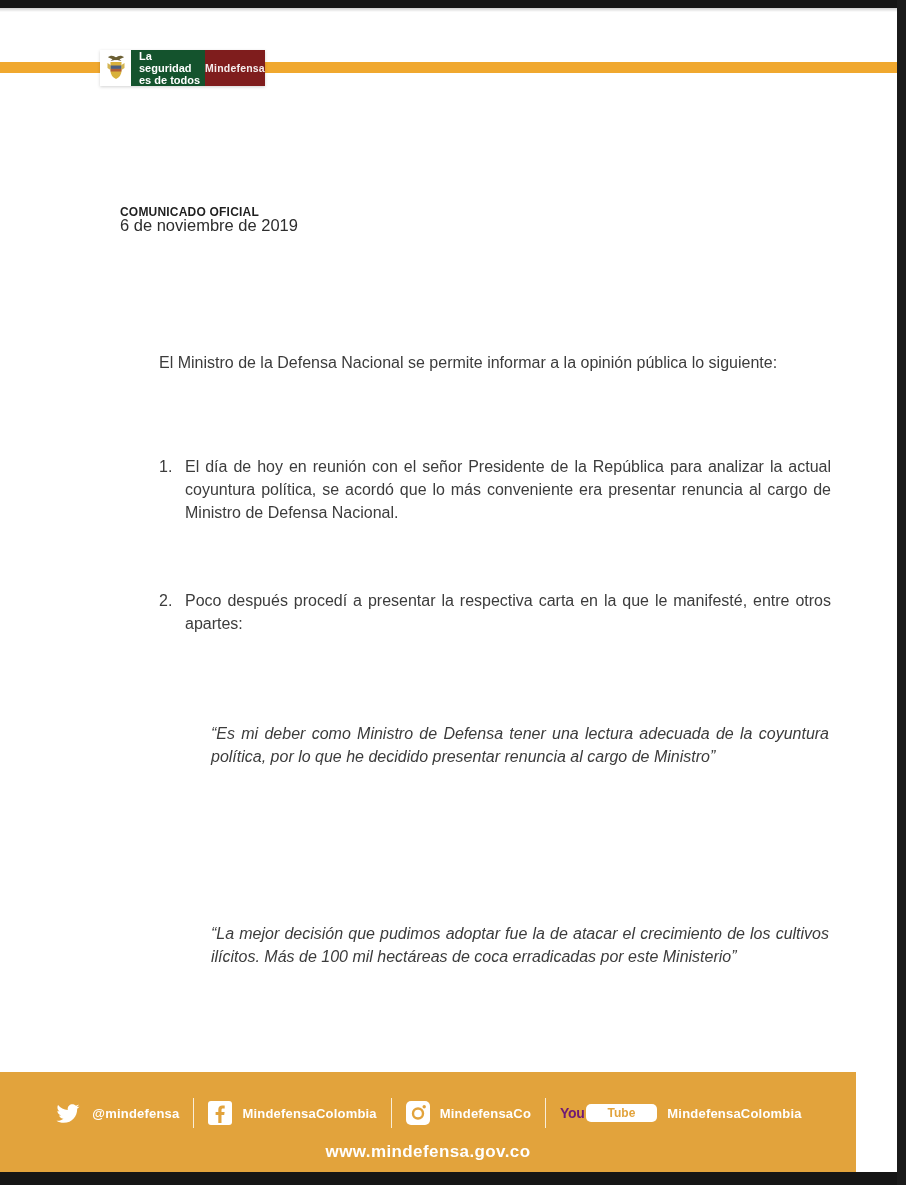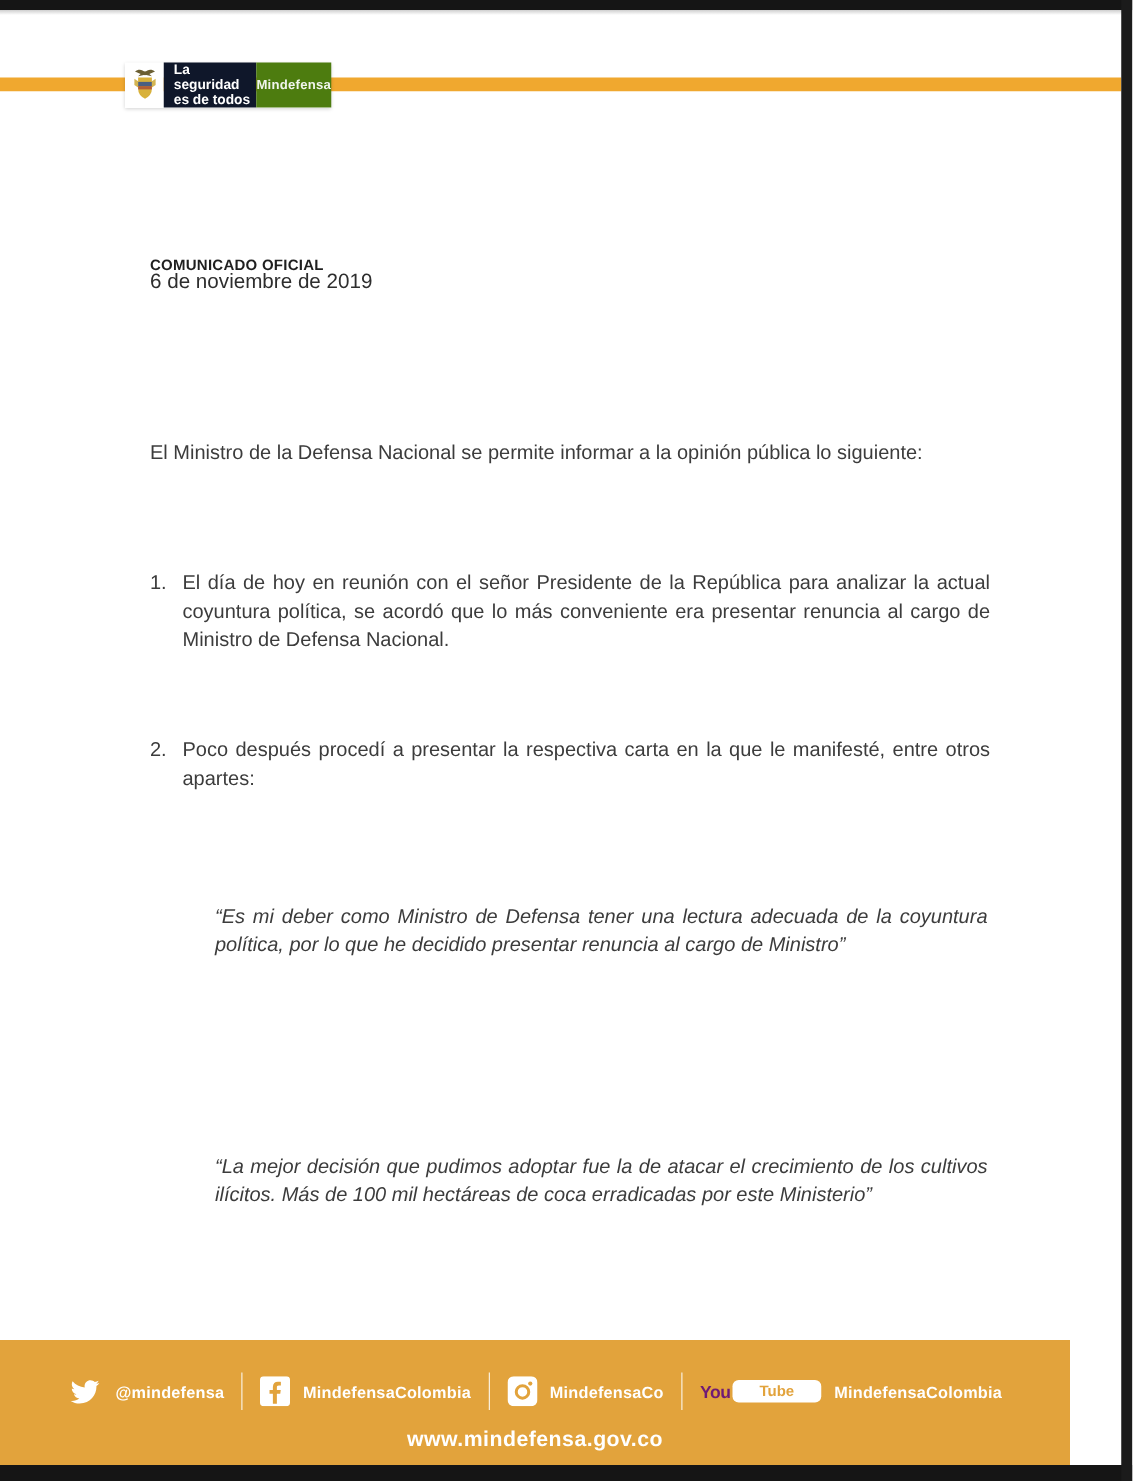--- a/index.html
+++ b/index.html
@@ -40,44 +40,45 @@
   .logo {
     position: absolute; left: 100px; top: 50px; height: 36px;
     display: flex; align-items: stretch;
     box-shadow: 0 1px 3px rgba(0,0,0,0.18);
   }
   .logo-crest {
     width: 31px; background: #ffffff;
     display: flex; align-items: center; justify-content: center;
   }
   .logo-tagline {
-    width: 74px; background: #0f172a; color: #ffffff;
+    width: 74px; background: #14532d; color: #ffffff;
     font-size: 11px; font-weight: bold; line-height: 12px;
     display: flex; flex-direction: column; justify-content: center;
     padding-left: 8px;
   }
   .logo-brand {
-    width: 60px; background: #4d7c0f; color: rgba(255,255,255,0.92);
+    width: 60px; background: #7f1d1d; color: rgba(255,255,255,0.92);
     font-size: 10.5px; font-weight: bold;
     display: flex; align-items: center; justify-content: center;
     letter-spacing: 0.2px;
   }
 
   
   .doc-title {
     position: absolute; left: 120px; top: 205px;
     font-size: 12px; font-weight: bold; color: #1f1f1f; letter-spacing: 0.2px;
   }
   .doc-date {
     position: absolute; left: 120px; top: 216px;
     font-size: 16.5px; color: #2e2e2e;
   }
   .body-text {
     color: #3c3c3c; font-size: 16px; line-height: 23px;
     text-align: justify;
+    margin-left: 39px;
   }
   .intro { position: absolute; left: 120px; top: 351px; width: 672px; }
 
   .list-item { position: absolute; left: 120px; width: 672px; display: flex; }
   .list-item .num { width: 26px; flex: 0 0 26px; text-align: left; }
   .list-item .txt { flex: 1; text-align: justify; }
   .item-1 { top: 455px; }
   .item-2 { top: 589px; }
 
   .quote {

